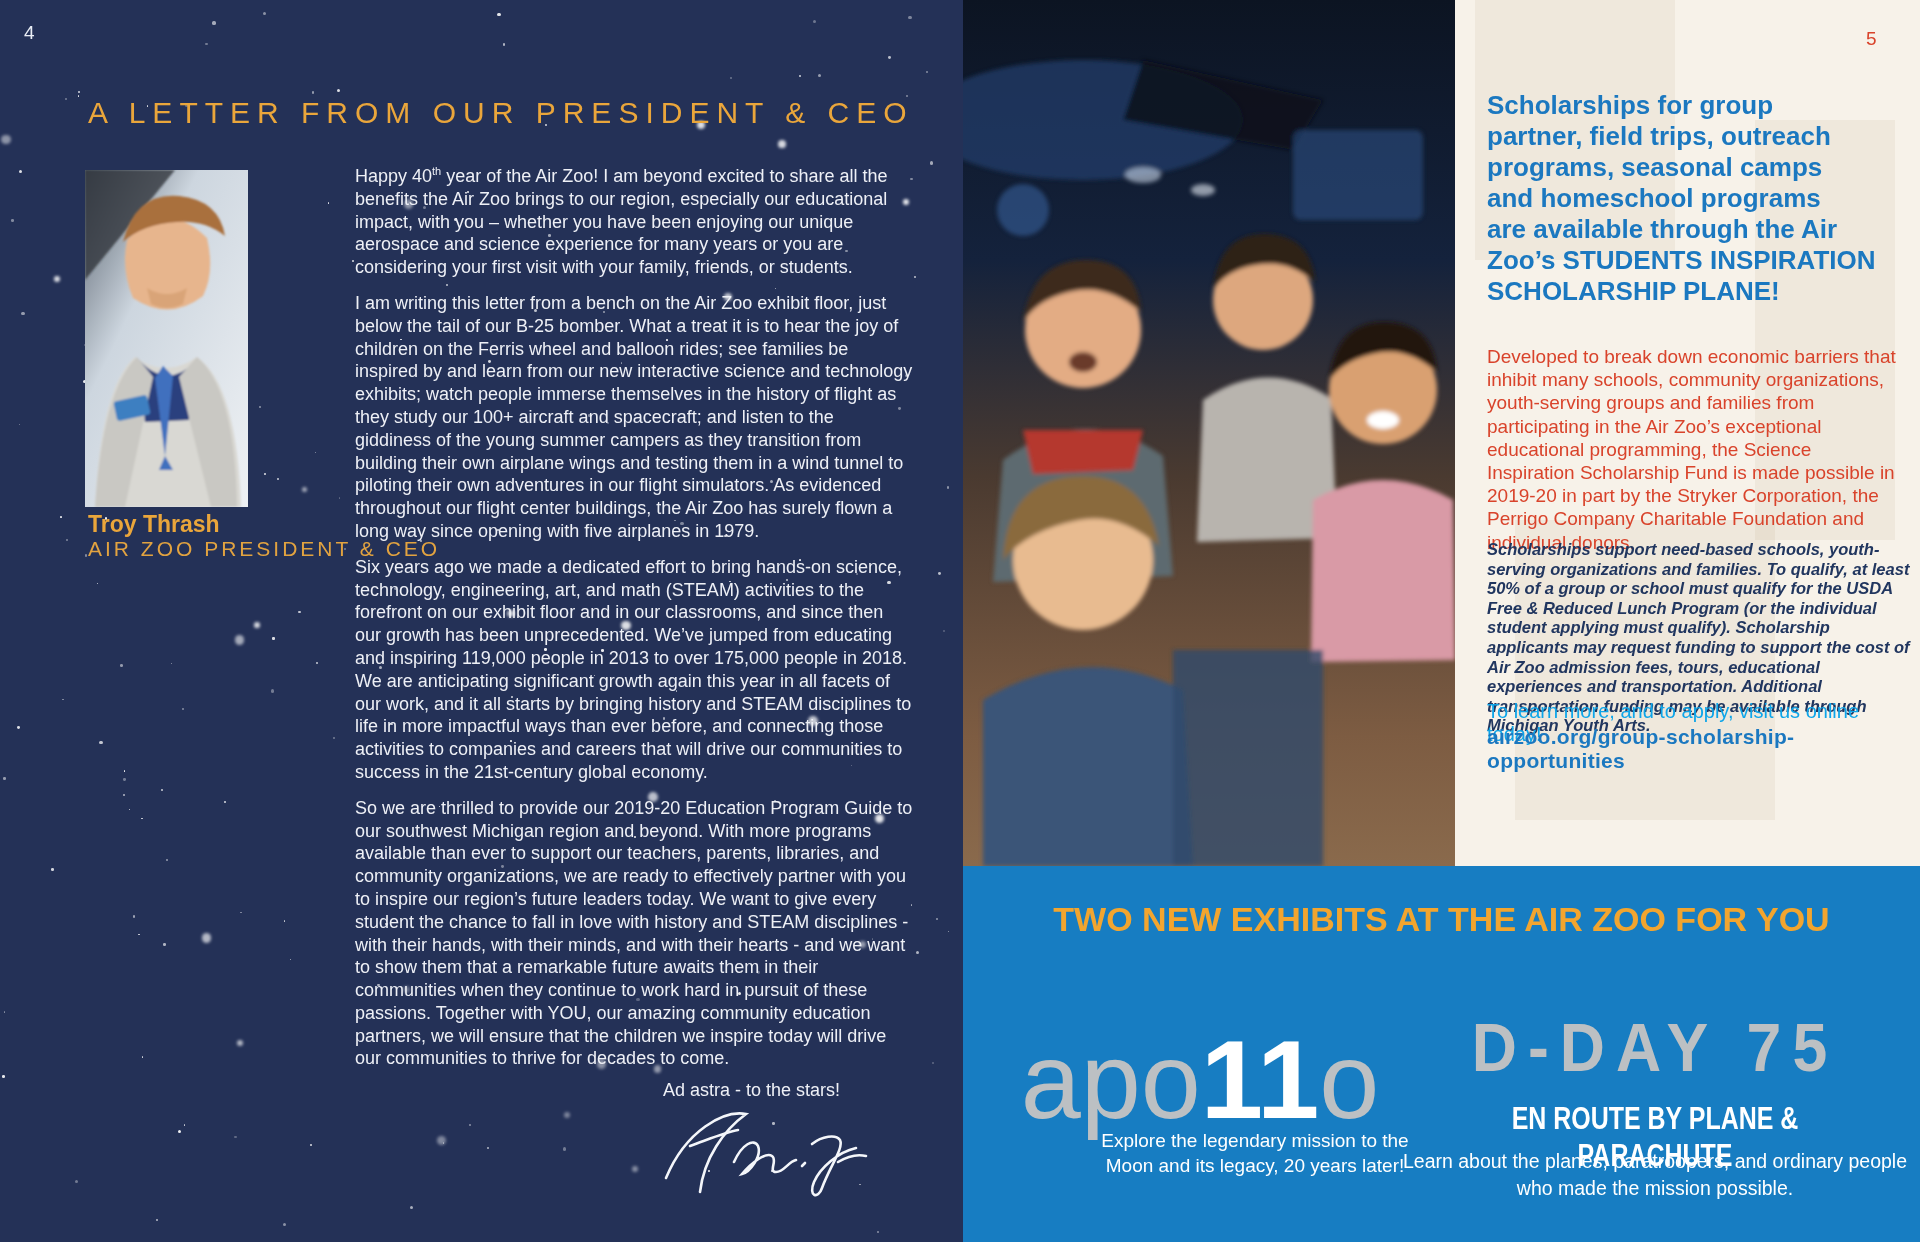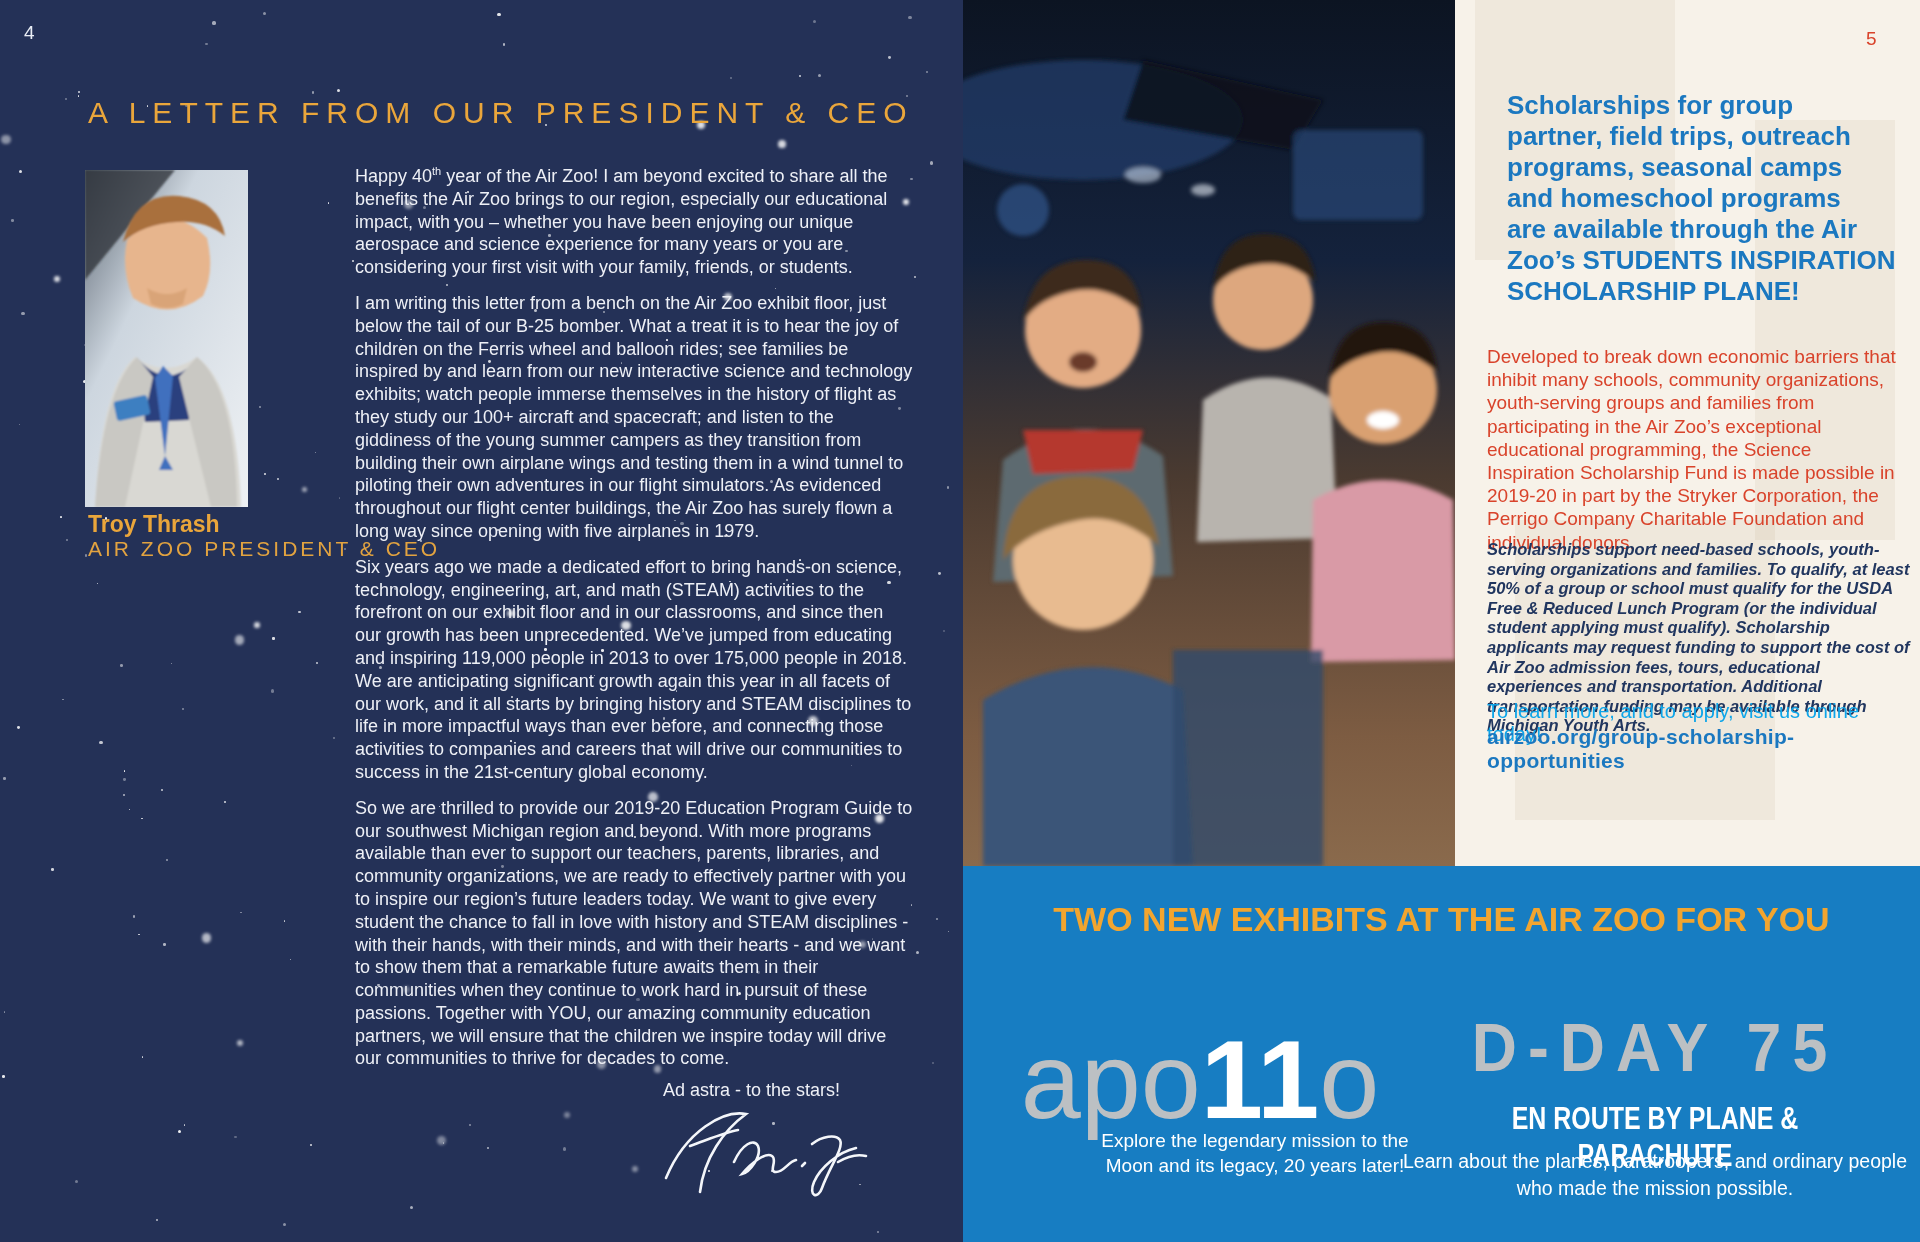--- a/index.html
+++ b/index.html
@@ -23,21 +23,21 @@
   #letter-body sup{font-size:11px;}
   #letter-signoff{left:420px;top:1080px;width:420px;text-align:right;color:#eef0f6;font-size:18px;}
   #signature{left:660px;top:1100px;}
 
   
   #children-photo{left:963px;top:0;width:492px;height:866px;overflow:hidden;}
   #sidebar{left:1455px;top:0;width:465px;height:866px;background:#f7f2e9;}
   .ghost{position:absolute;opacity:0.10;background:#b4916a;}
   #page-num-right{left:1866px;top:28px;color:#d9432b;font-size:19px;}
   #scholarship-heading{left:1487px;top:90px;color:#1b78c0;font-size:26px;font-weight:bold;
-                       line-height:31px;margin-left:20px;}
+                       line-height:31px;}
   #scholarship-funding{left:1487px;top:345px;width:414px;color:#d9432b;font-size:19px;
                        line-height:23.2px;}
   #scholarship-eligibility{left:1487px;top:540px;width:424px;color:#21365f;font-size:16.5px;
                            line-height:19.6px;font-style:italic;font-weight:bold;}
   #scholarship-cta{left:1487px;top:700px;width:430px;color:#0ea5e9;font-size:20px;}
   #scholarship-link{left:1487px;top:725px;width:440px;color:#1b78c0;font-size:21px;
                     font-weight:bold;letter-spacing:0.3px;cursor:pointer;}
 
   
   #exhibits-band{left:963px;top:866px;width:957px;height:376px;background:#177dc2;}

